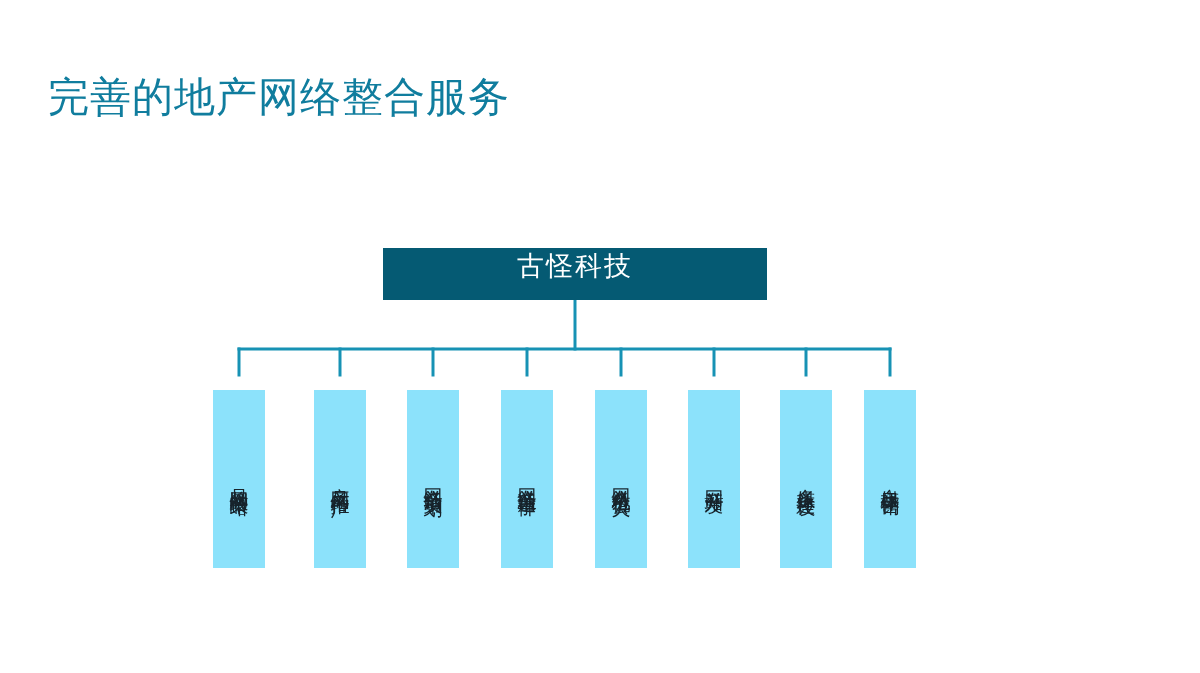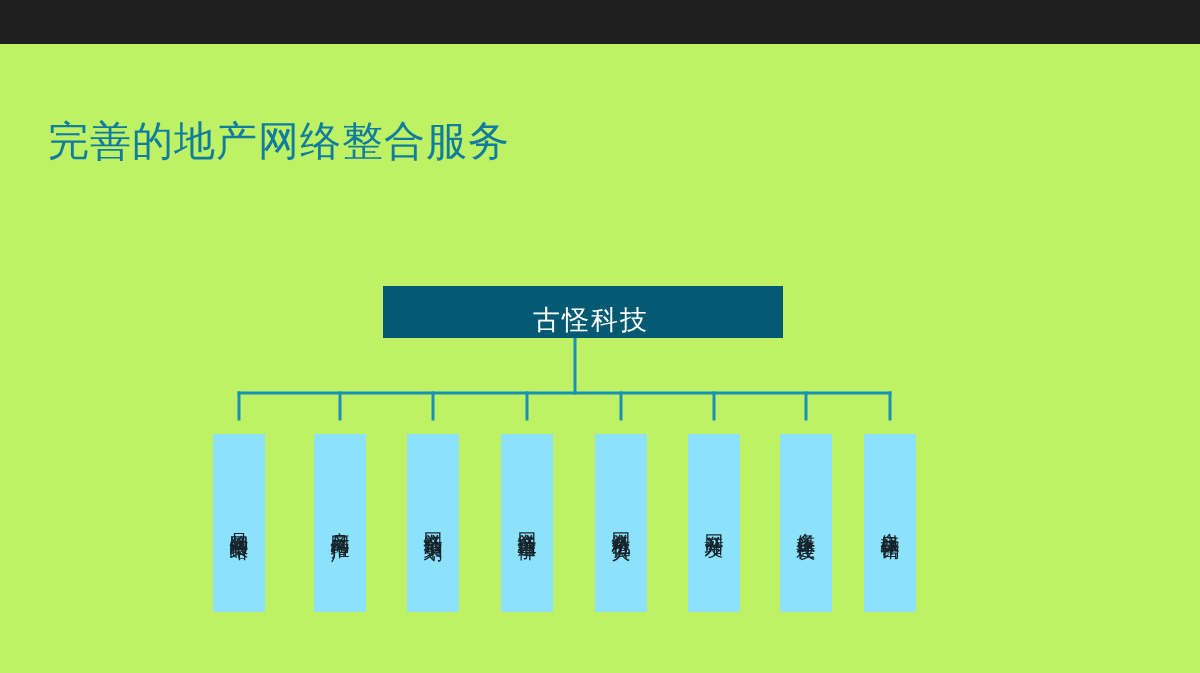--- a/index.html
+++ b/index.html
@@ -11,22 +11,21 @@
     height: 673px;
     background: #1e1e1e;
     font-family: "Liberation Sans", "DejaVu Sans", sans-serif;
     overflow: hidden;
     position: relative;
   }
 
   .slide {
     position: absolute;
     inset: 0;
-    background: #bef264;
-    margin-top: 44px;
+    background: #ffffff;
   }
 
   
   .slide-title {
     position: absolute;
     left: 48px;
     top: 74px;
     font-size: 41px;
     line-height: 1.15;
     letter-spacing: 1px;
@@ -41,28 +40,27 @@
     left: 0;
     top: 0;
     width: 1200px;
     height: 673px;
   }
 
   
   .root-node {
     position: absolute;
     left: 383px;
-    top: 242px;
+    top: 248px;
     width: 384px;
     height: 52px;
     background: #055A73;
     display: flex;
-    align-items: flex-end;
+    align-items: flex-start;
     justify-content: center;
-    padding-left: 16px;
   }
   .root-label {
     color: #ffffff;
     font-size: 27px;
     letter-spacing: 2px;
     white-space: nowrap;
   }
 
   
   .connectors {

